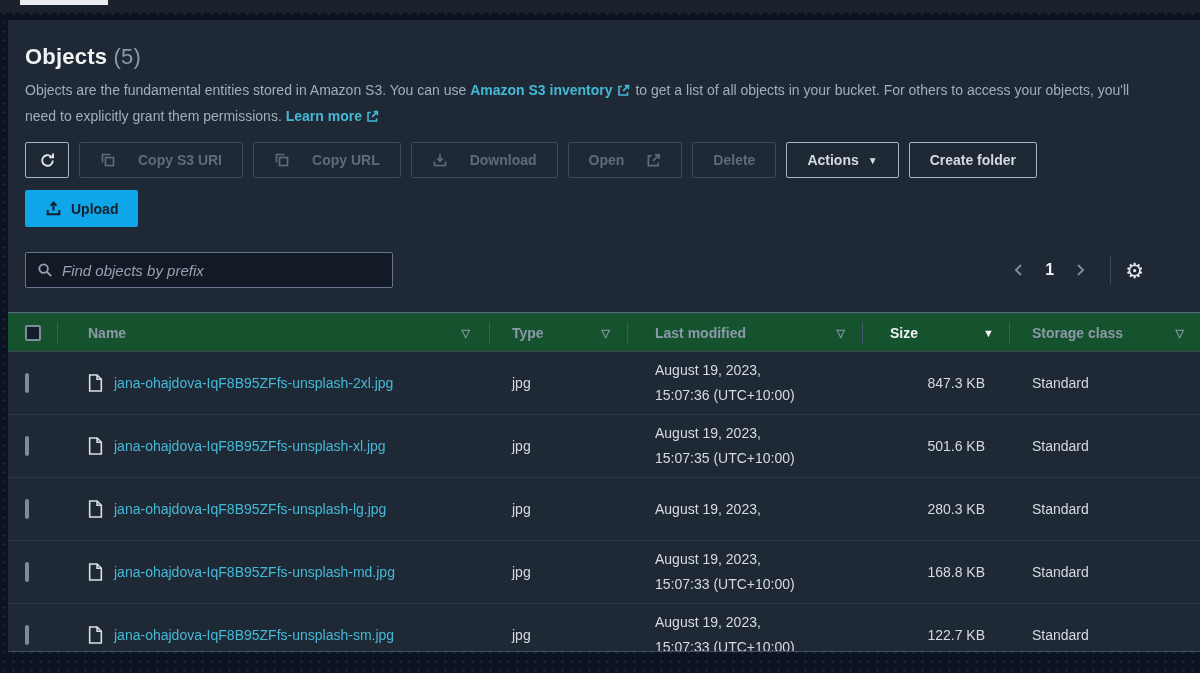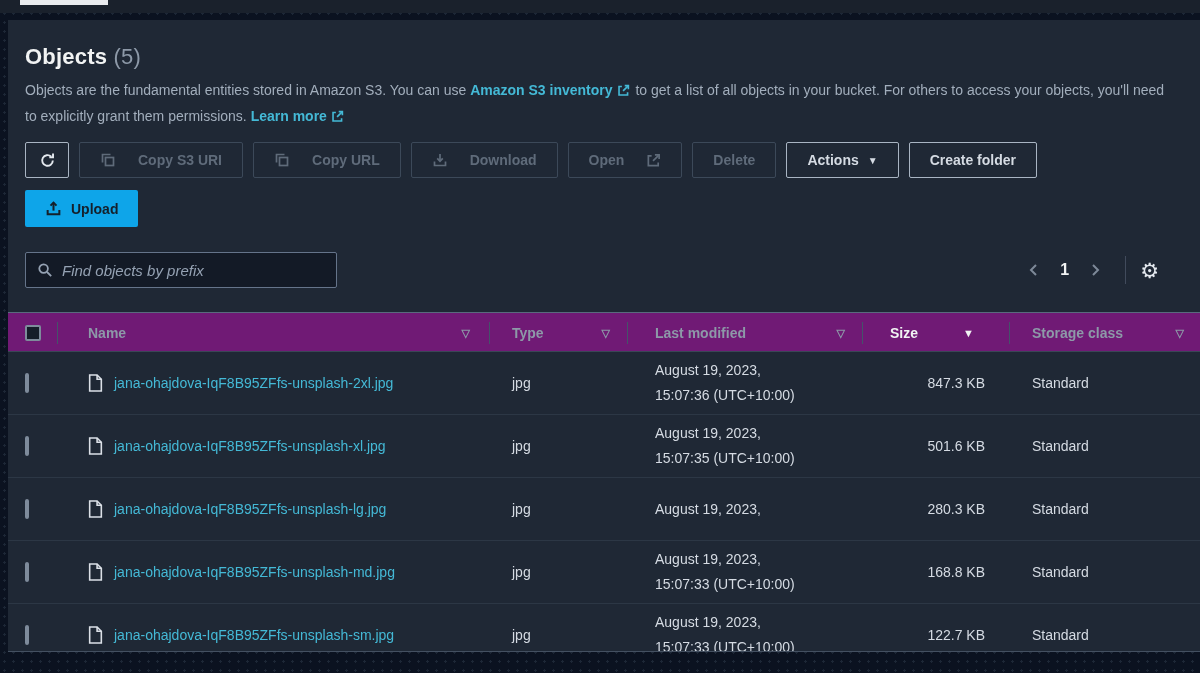--- a/index.html
+++ b/index.html
@@ -10,21 +10,21 @@
     background-image: radial-gradient(circle, #1d2736 1px, transparent 1.2px);
     background-size: 9px 9px;
     position: relative;
   }
   .topbar { position:absolute; top:0; left:0; right:0; height:13px; background:#1a212c; }
   .tab-remnant { position:absolute; top:0; left:20px; width:88px; height:5px; background:#e9ebee; }
   .panel {
     position:absolute; top:20px; left:8px; width:1192px; height:632px;
     background:#1f2835; border-bottom:1px solid #445061; overflow:hidden;
   }
-  .content { padding: 24px 29px 0 17px; }
+  .content { padding: 24px 44px 0 17px; }
   h1 { font-size:22px; color:#f1f3f3; font-weight:bold; letter-spacing:.2px; }
   h1 .count { color:#8d99a8; font-weight:400; }
   .desc { margin-top:7px; font-size:14px; line-height:26px; color:#a2aebc; max-width:1140px; }
   .tlink { color:#44b9d6; font-weight:bold; text-decoration:none; cursor:pointer; }
   .ext { display:inline-block; vertical-align:-2px; margin:0 2px 0 4px; }
 
   .toolbar { display:flex; gap:10px; margin-top:13px; align-items:center; }
   .btn {
     height:36px; display:inline-flex; align-items:center; gap:9px;
     padding:0 20px; font-size:14px; font-weight:bold; border-radius:2px;
@@ -34,49 +34,49 @@
   .btn.disabled  { border:1px solid #3c4959; color:#5f6b7a; cursor:default;gap:22px; }
   .btn.iconbtn   { width:44px; padding:0; justify-content:center; border:1px solid #a9b5c3; color:#e4e9ef; }
   .caret { font-size:10px; }
   .btn.primary {
     margin-top:12px; border:none; background:#0ea5e9; color:#15202b;
     height:37px; font-size:14px;
   }
 
   .utility-row { margin-top:25px; display:flex; justify-content:space-between; align-items:center; padding-right:12px; }
   .search-box {
-    width:312px; height:36px; background:#131a26; border:1px solid #65748a;
+    width:368px; height:36px; background:#131a26; border:1px solid #65748a;
     border-radius:2px; display:flex; align-items:center; padding:0 11px; gap:9px;
   }
   .search-box input {
     flex:1; background:transparent; border:none; outline:none;
     font-family:"Liberation Sans",sans-serif; font-style:italic; font-size:15px; color:#cfd6df;
   }
   .search-box input::placeholder { color:#95a2b3; opacity:1; }
   .pagination { display:flex; align-items:center; }
   .page-btn { background:none; border:none; color:#7d8998; cursor:pointer; padding:4px 6px; display:flex; }
   .page-num { color:#f1f3f3; font-weight:bold; font-size:16px; margin:0 12px; }
   .pag-divider { width:1px; height:28px; background:#414b5c; margin:0 14px 0 16px; }
   .gear-btn { background:none; border:none; color:#e4e9ef; font-size:21px; cursor:pointer; line-height:1; }
 
   .obj-table { margin-top:24px; }
   .grid-row { display:grid; grid-template-columns:50px 432px 138px 235px 147px 1fr; align-items:center; }
-  .thead { height:40px; background:#701a75; border-top:1px solid #5a6a7e; border-bottom:1px solid #3a4656; }
+  .thead { height:40px; background:#14532d; border-top:1px solid #5a6a7e; border-bottom:1px solid #3a4656; }
   .th {
     position:relative; height:40px; display:flex; align-items:center; justify-content:space-between;
     color:#8d99a8; font-size:14px; font-weight:bold;
   }
   .th .coldiv { position:absolute; right:0; top:9px; height:22px; width:1px; background:#45526a; }
   .th.sorted { color:#f1f3f3; }
   .sort-ic { font-size:11px; margin-left:8px; }
   .th-check { position:relative; height:40px; display:flex; align-items:center; padding-left:17px; }
   .th-name { padding-left:30px; padding-right:20px; }
   .th-type { padding-left:22px; padding-right:18px; }
   .th-mod  { padding-left:27px; padding-right:18px; }
-  .th-size { padding-left:27px; padding-right:36px; }
+  .th-size { padding-left:27px; padding-right:16px; }
   .th-stor { padding-left:22px; padding-right:16px; }
 
   .trow { height:63px; border-bottom:1px solid #2c3745; }
   .cell { font-size:14px; color:#d5dbe3; }
   .c-check { padding-left:17px; }
   .c-name { padding-left:30px; display:flex; align-items:center; gap:11px; overflow:hidden; }
   .c-name a { color:#44b9d6; text-decoration:none; font-size:14px; white-space:nowrap; }
   .c-type { padding-left:22px; }
   .c-mod  { padding-left:27px; line-height:25px; }
   .c-size { text-align:right; padding-right:25px; }

